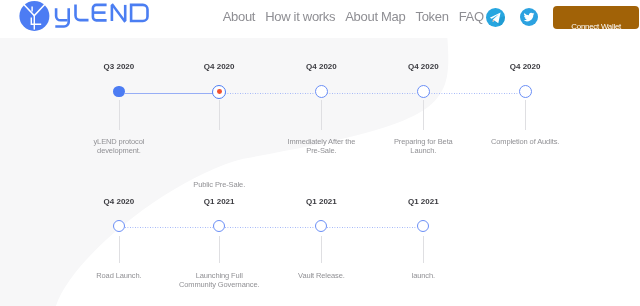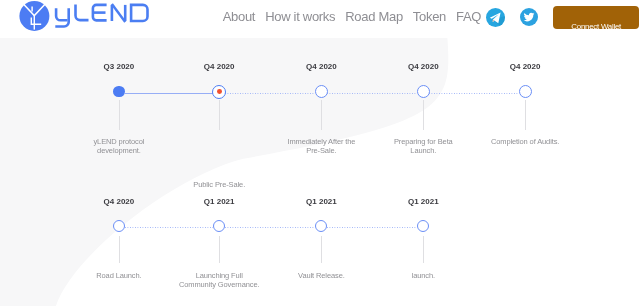--- a/index.html
+++ b/index.html
@@ -80,21 +80,21 @@
 
         <path d="M60.9 21.0 V4.9"></path>
         <path d="M74.2 21.0 V4.9"></path>
         <path d="M60.9 4.0 L74.2 21.9" stroke-width="2.45"></path>
 
         <path d="M80.1 21.0 V4.9 H91.9 a4.6 4.6 0 0 1 4.6 4.6 V16.4 a4.6 4.6 0 0 1 -4.6 4.6 Z"></path>
       </g>
     </svg>
 
     <div id="nav">
-      <span class="nav-item">About</span><span class="nav-item">How it works</span><span class="nav-item">Road Map</span><span class="nav-item">Token</span><span class="nav-item">FAQ</span>
+      <span class="nav-item">About</span><span class="nav-item">How it works</span><span class="nav-item">About Map</span><span class="nav-item">Token</span><span class="nav-item">FAQ</span>
     </div>
 
     <div class="social" id="tg">
       <svg width="19" height="19" viewBox="0 0 19 19">
         <defs>
             <clipPath id="tgclip">
               <circle cx="9.5" cy="9.5" r="9.5"></circle>
             </clipPath>
           </defs>
         <g clip-path="url(#tgclip)">

